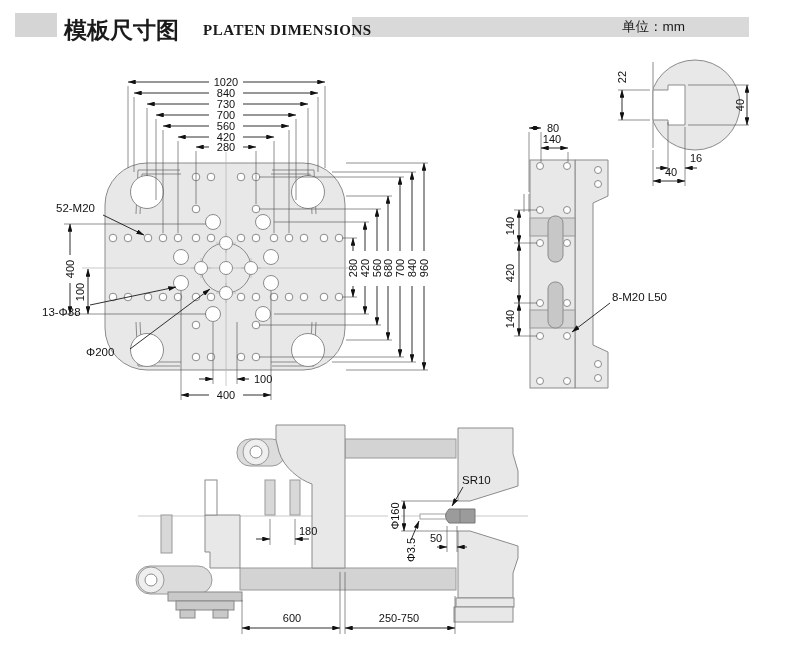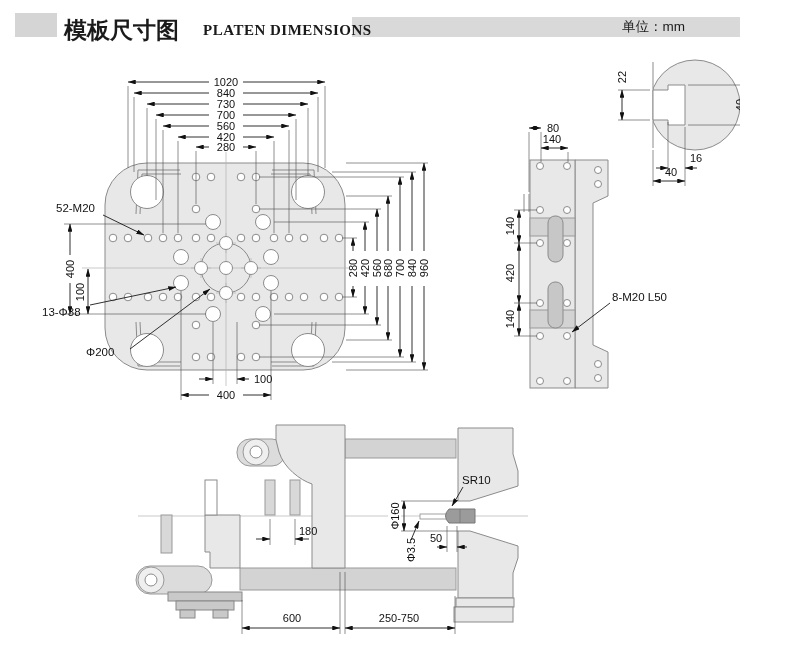--- a/index.html
+++ b/index.html
@@ -1,16 +1,16 @@
 <!DOCTYPE html>
 <html><head>
 <meta charset="utf-8">
 <style>
   html,body{margin:0;padding:0;background:#fff;}
-  .page{position:relative;width:740px;height:659px;background:#fff;overflow:hidden;}
+  .page{position:relative;width:740px;height:659px;background:#fff;overflow:hidden;padding-left:9px;}
   svg{position:absolute;top:0;left:0;}
   .shape{fill:#e8e8e8;stroke:#8b8b8b;stroke-width:1;}
   .shape-dk{fill:#d3d3d3;stroke:#999;stroke-width:1;}
   .shape-dkr{fill:#c7c7c7;stroke:#8b8b8b;stroke-width:1;}
   .foot{fill:#c9c9c9;stroke:#888;stroke-width:1;}
   .hole{fill:#fff;stroke:#8b8b8b;stroke-width:1;}
   .thin{fill:none;stroke:#8b8b8b;stroke-width:1;}
   .dim{stroke:#1a1a1a;stroke-width:0.9;fill:none;}
   .ext{stroke:#555;stroke-width:0.65;fill:none;}
   .cl{stroke:#b2b2b2;stroke-width:0.7;fill:none;}

